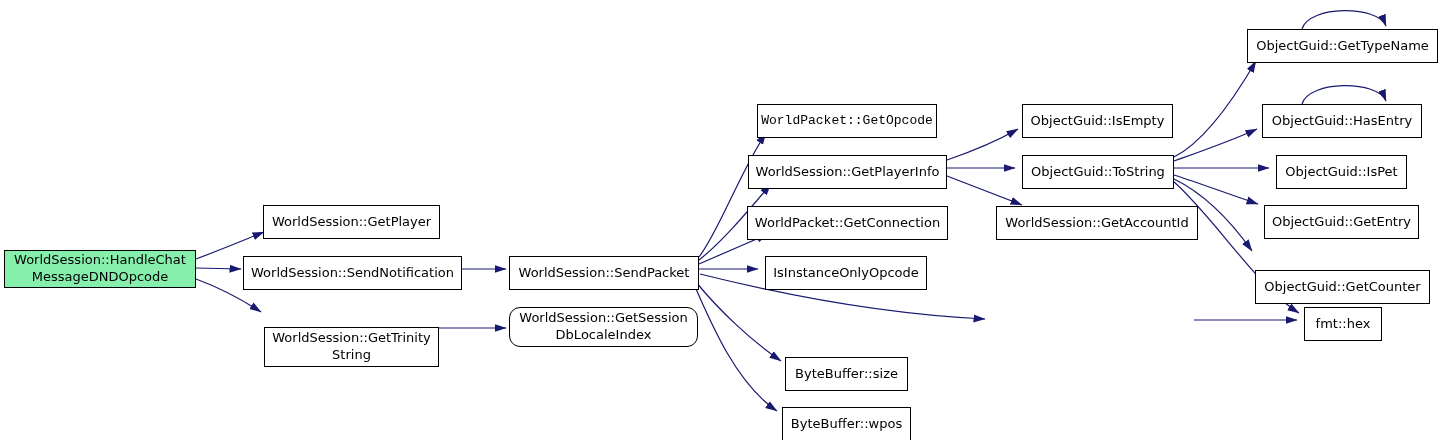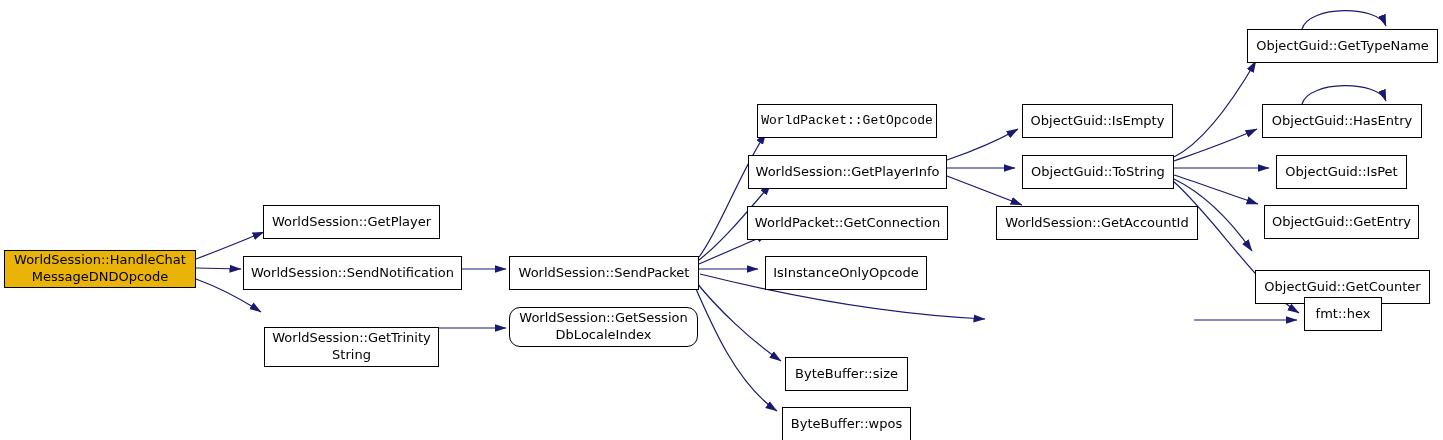--- a/index.html
+++ b/index.html
@@ -36,21 +36,21 @@
     display: flex;
     align-items: center;
     justify-content: center;
     text-align: center;
     white-space: pre-line;
     line-height: 1.3;
     padding: 16px 2px;
     cursor: pointer;
   }
   .node.highlight {
-    background: #eab308;
+    background: #86efac;
     cursor: default;
   }
 </style>
 </head>
 <body>
 
 <div id="graph">
   <svg id="edge-layer" width="1443" height="440" viewBox="0 0 1443 440" xmlns="http://www.w3.org/2000/svg">
     <defs>
       <marker id="arrowhead" markerUnits="userSpaceOnUse" markerWidth="13" markerHeight="10" refX="11.5" refY="5" orient="auto">
@@ -100,14 +100,14 @@
     <div class="node" style="left: 785px; top: 357px; width: 123px; height: 26px;">ByteBuffer::size</div>
     <div class="node" style="left: 782px; top: 407px; width: 129px; height: 26px;">ByteBuffer::wpos</div>
     <div class="node" style="left: 1022px; top: 104px; width: 151px; height: 26px;">ObjectGuid::IsEmpty</div>
     <div class="node" style="left: 1022px; top: 155px; width: 152px; height: 26px;">ObjectGuid::ToString</div>
     <div class="node" style="left: 996px; top: 206px; width: 202px; height: 26px;">WorldSession::GetAccountId</div>
     <div class="node" style="left: 1247px; top: 29px; width: 191px; height: 26px;">ObjectGuid::GetTypeName</div>
     <div class="node" style="left: 1262px; top: 104px; width: 160px; height: 26px;">ObjectGuid::HasEntry</div>
     <div class="node" style="left: 1276px; top: 155px; width: 131px; height: 26px;">ObjectGuid::IsPet</div>
     <div class="node" style="left: 1264px; top: 205px; width: 155px; height: 26px;">ObjectGuid::GetEntry</div>
     <div class="node" style="left: 1255px; top: 256px; width: 175px; height: 26px; margin-top: 14px;">ObjectGuid::GetCounter</div>
-    <div class="node" style="left: 1304px; top: 297px; width: 78px; height: 26px;">fmt::hex</div>
+    <div class="node" style="left: 1304px; top: 307px; width: 78px; height: 26px;">fmt::hex</div>
   </div>
 
 </body></html>

